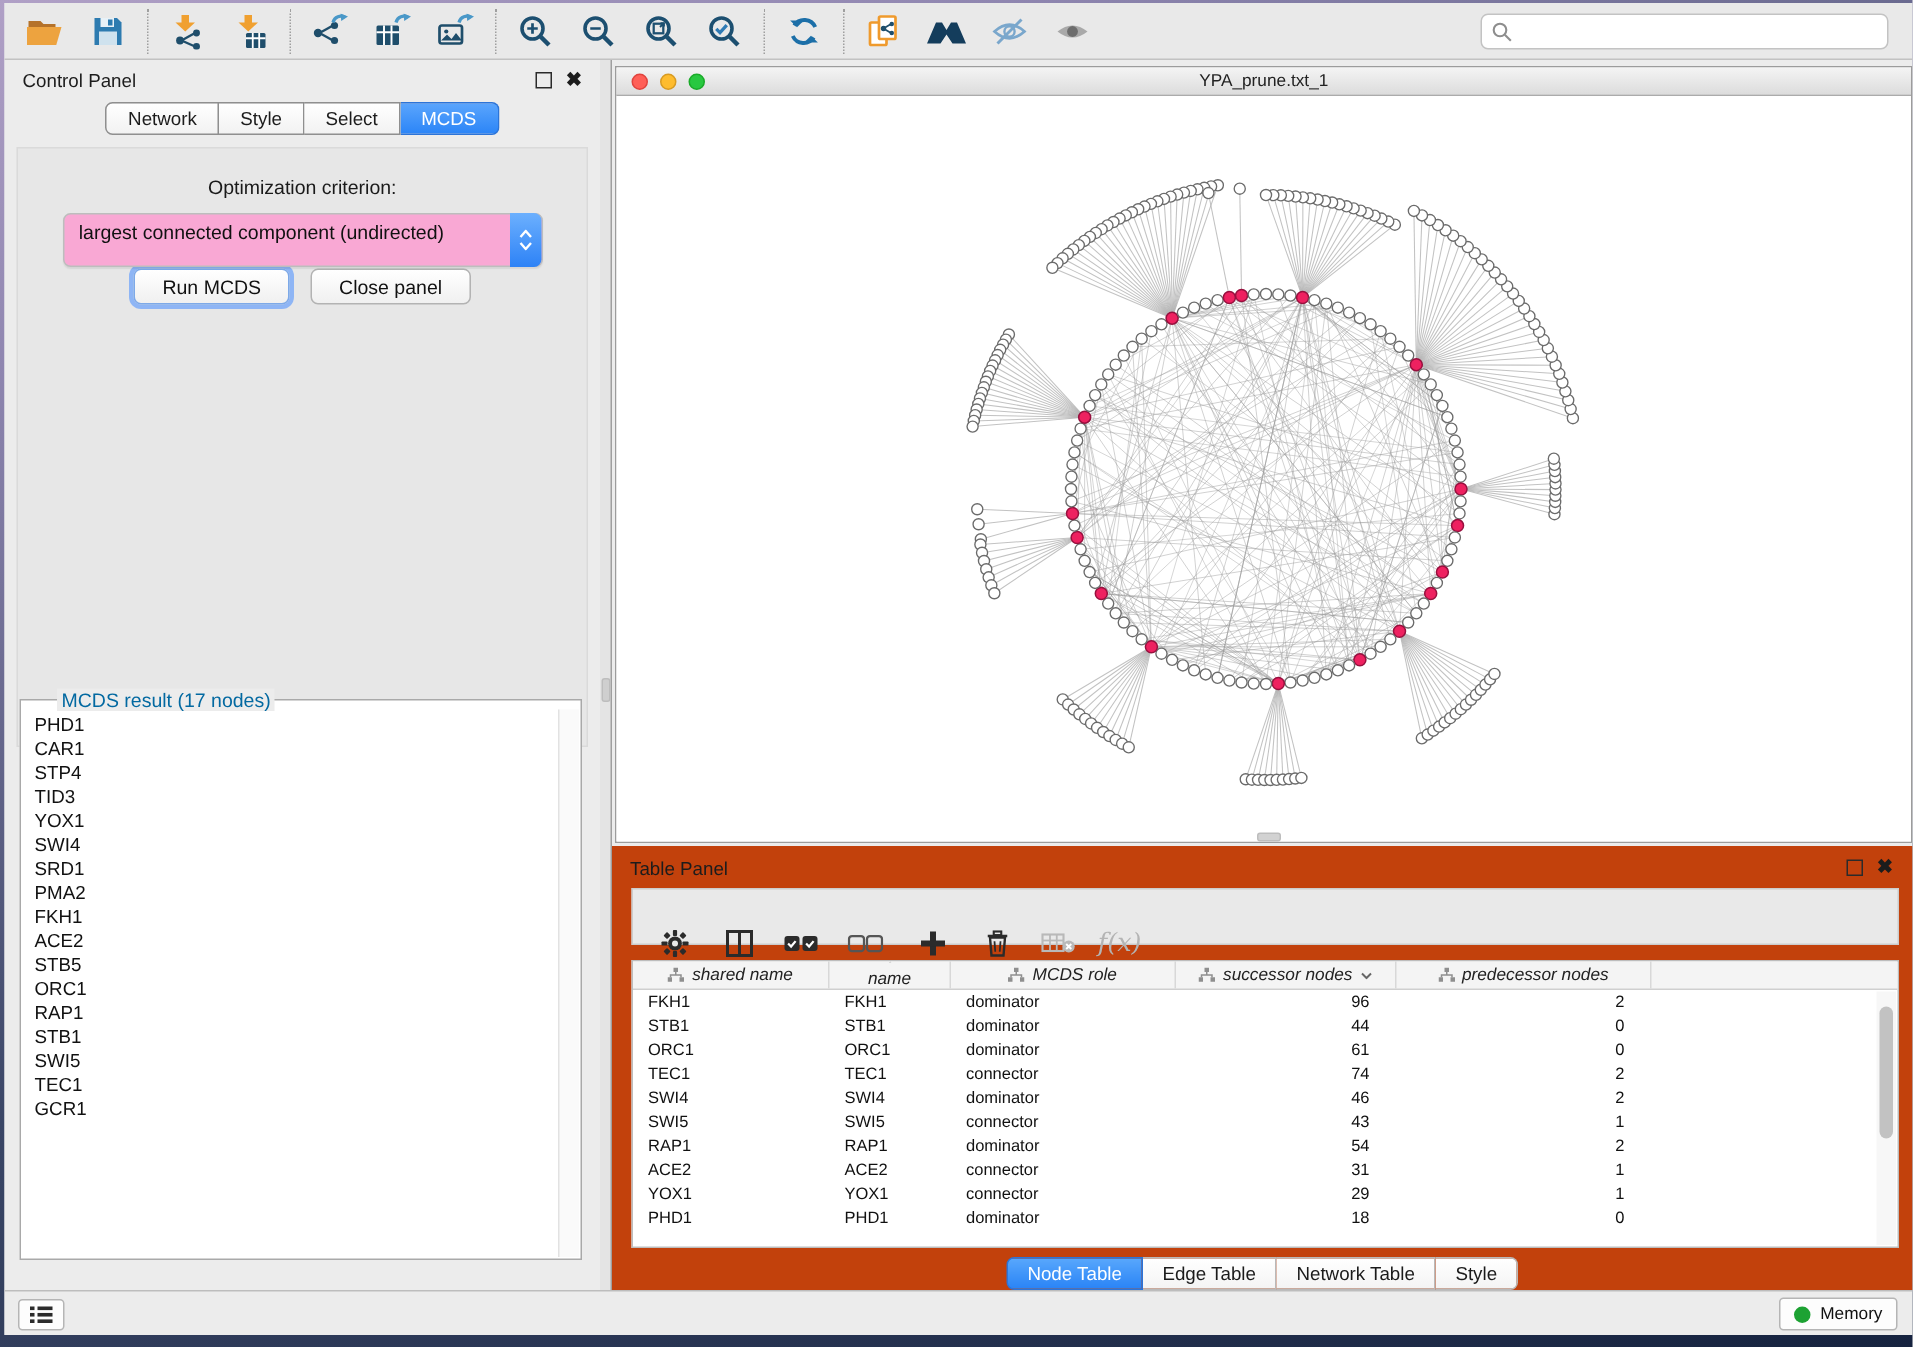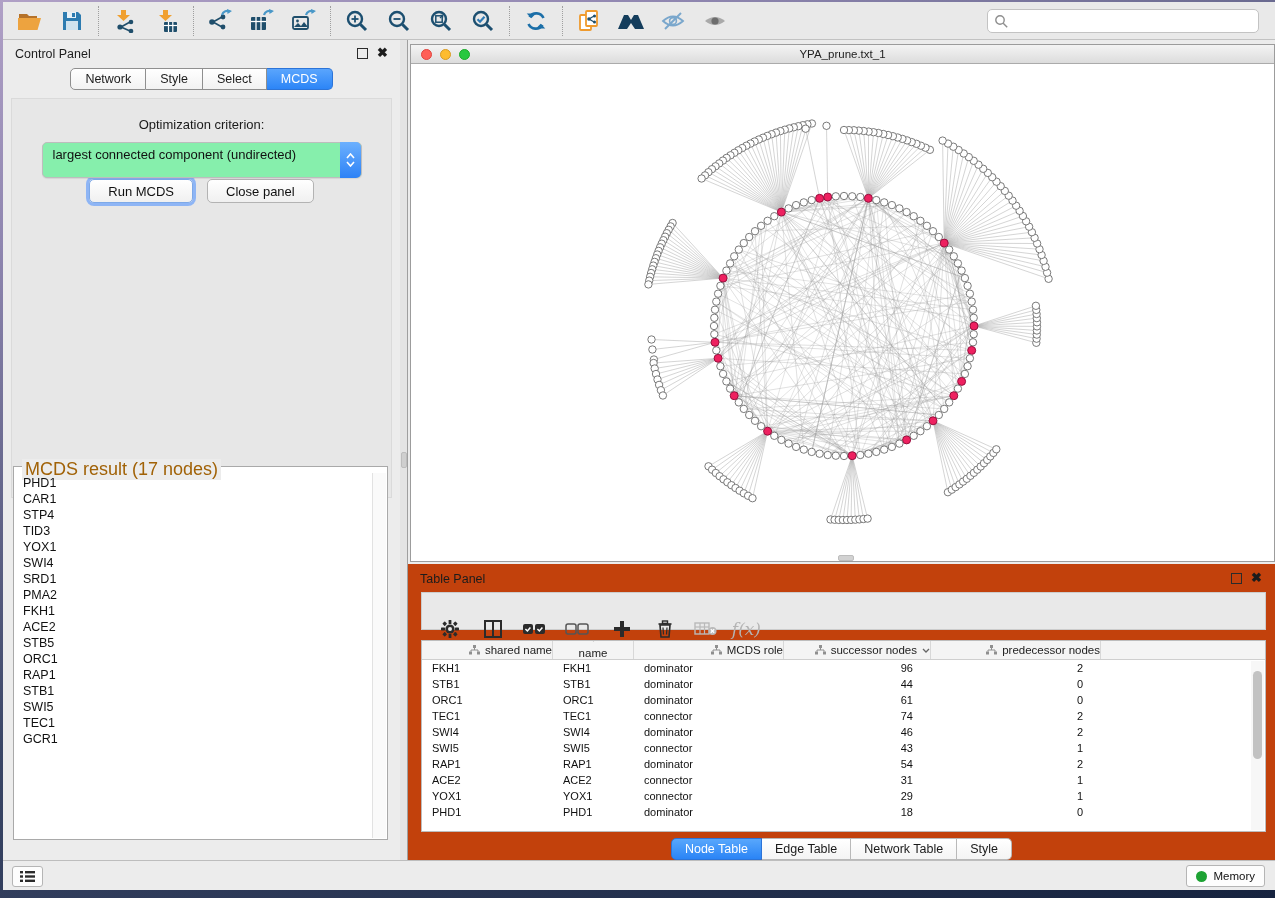--- a/index.html
+++ b/index.html
@@ -30,33 +30,33 @@
   .cp-tabs { position:absolute; top:28px; left:0; right:0; display:flex; justify-content:center; }
   .cp-tab { height:22px; padding:0 14px; background:linear-gradient(#ffffff,#f2f2f2); border:1px solid #8f8f8f;
     border-left:none; font-size:12.5px; display:flex; align-items:center; color:#1c1c1c; cursor:pointer; }
   .cp-tab:first-child { border-left:1px solid #8f8f8f; border-radius:5px 0 0 5px; }
   .cp-tab:last-child { border-radius:0 5px 5px 0; }
   .cp-tab.active { background:linear-gradient(#5aa5fd,#2c85f7); color:#fff; border-color:#2c74d8; }
 
   .cp-content { position:absolute; left:8px; top:58px; width:381px; height:400px; background:#e7e7e7;
     border:1px solid #dadada; }
   .opt-label { margin-top:18px; text-align:center; font-size:13px; color:#1a1a1a; }
-  .select-box { position:relative; margin:10px auto 0 auto; width:320px; height:36px; background:#86efac;
+  .select-box { position:relative; margin:10px auto 0 auto; width:320px; height:36px; background:#f9a8d4;
     border:1px solid #bdbdbd; border-radius:5px; box-shadow:0 1px 1px rgba(0,0,0,.08); cursor:pointer; }
   .select-box .val { position:absolute; left:10px; top:4px; font-size:13px; color:#111; }
   .select-stepper { position:absolute; right:0; top:-1px; bottom:-1px; width:21px; border-radius:0 5px 5px 0;
     background:linear-gradient(#6cb0fe,#2d82f6); display:flex; flex-direction:column; align-items:center; justify-content:center; gap:2px; }
   .btn-row { margin-top:1px; display:flex; justify-content:center; gap:14px; }
   .pbtn { height:24px; padding:0 18px; background:linear-gradient(#ffffff,#f0f0f0); border:1px solid #b3b3b3;
     border-radius:5px; font-size:13px; color:#111; cursor:pointer; font-family:"Liberation Sans",sans-serif; }
   .pbtn.focus-ring { box-shadow:0 0 0 3px rgba(84,149,255,.6); border-color:#7da9e8; }
 
   .mcds-fieldset { position:absolute; left:10px; top:426px; width:375px; height:374px;
     border:1px solid #a9a9a9; background:#fff; }
-  .mcds-legend { position:absolute; left:8px; top:-8px; background:#ececec; padding:0 3px; font-size:18px; color:#a16207; }
+  .mcds-legend { position:absolute; left:24px; top:-8px; background:#ececec; padding:0 3px; font-size:13px; color:#0369a1; }
   .mcds-list { position:absolute; left:1px; top:6px; right:15px; bottom:1px; overflow:hidden;
     padding:2px 0 0 8px; font-size:12.5px; color:#111; line-height:16px; }
   .mcds-scroll { position:absolute; right:1px; top:6px; bottom:1px; width:14px; background:#fafafa; border-left:1px solid #e2e2e2; }
 
   
   .v-splitter { position:absolute; left:397px; top:38px; width:8px; bottom:30px; background:#e4e4e4; border-right:1px solid #9f9f9f; }
   .v-grip { position:absolute; left:1px; top:412px; width:6px; height:16px; background:#cfcfcf; border:1px solid #bdbdbd; border-radius:2px; }
 
   
   .right-area { position:absolute; left:405px; top:38px; right:0; bottom:30px; background:#ececec; }
@@ -76,22 +76,22 @@
   
   .table-panel { position:absolute; left:0; right:0; top:524px; bottom:0; background:#c2410c; }
   .tp-float { right:33px; } .tp-close { right:13px; }
   .tp-toolbar { position:absolute; left:13px; right:9px; top:28px; height:38px; background:#e9e9e9;
     border:1px solid #cccccc; display:flex; align-items:center; gap:17px; padding-left:12px; }
   .tp-icon { display:flex; align-items:center; justify-content:flex-end; width:26px; height:28px; cursor:pointer;margin-top:36px; }
   .fx-label { font-family:"DejaVu Serif", serif; font-style:italic; font-size:17px; color:#b4b4b4; }
 
   .table-wrap { position:absolute; left:13px; right:9px; top:76px; height:192px; background:#fff; border:1px solid #bdbdbd; }
   .thead { display:flex; height:19px; background:#f4f4f4; border-bottom:1px solid #cfcfcf; }
-  .th { display:flex; align-items:center; justify-content:flex-end; gap:5px; font-size:11.5px; color:#222;
-    border-right:1px solid #d8d8d8; cursor:pointer; }
+  .th { display:flex; align-items:center; justify-content:center; gap:5px; font-size:11.5px; color:#222;
+    border-right:1px solid #d8d8d8; cursor:pointer;font-style:italic; }
   .trow { display:flex; height:16px; align-items:center; }
   .td { font-size:11px; color:#111; padding-left:10px; }
   .td.num { text-align:right; padding-right:18px; padding-left:0; }
   .tscroll { position:absolute; right:1px; top:20px; bottom:1px; width:13px; background:#f7f7f7; }
   .tthumb { position:absolute; left:2px; top:10px; width:9px; height:88px; background:#c2c2c2; border-radius:5px; }
 
   .tp-tabs { position:absolute; left:0; right:0; top:274px; display:flex; justify-content:center; }
   .tp-tab { height:22px; padding:0 13px; background:linear-gradient(#ffffff,#f4f4f4); border:1px solid #b9b9b9;
     border-left:none; font-size:12.5px; color:#1a1a1a; display:flex; align-items:center; cursor:pointer; }
   .tp-tab:first-child { border-left:1px solid #b9b9b9; border-radius:5px 0 0 5px; }

